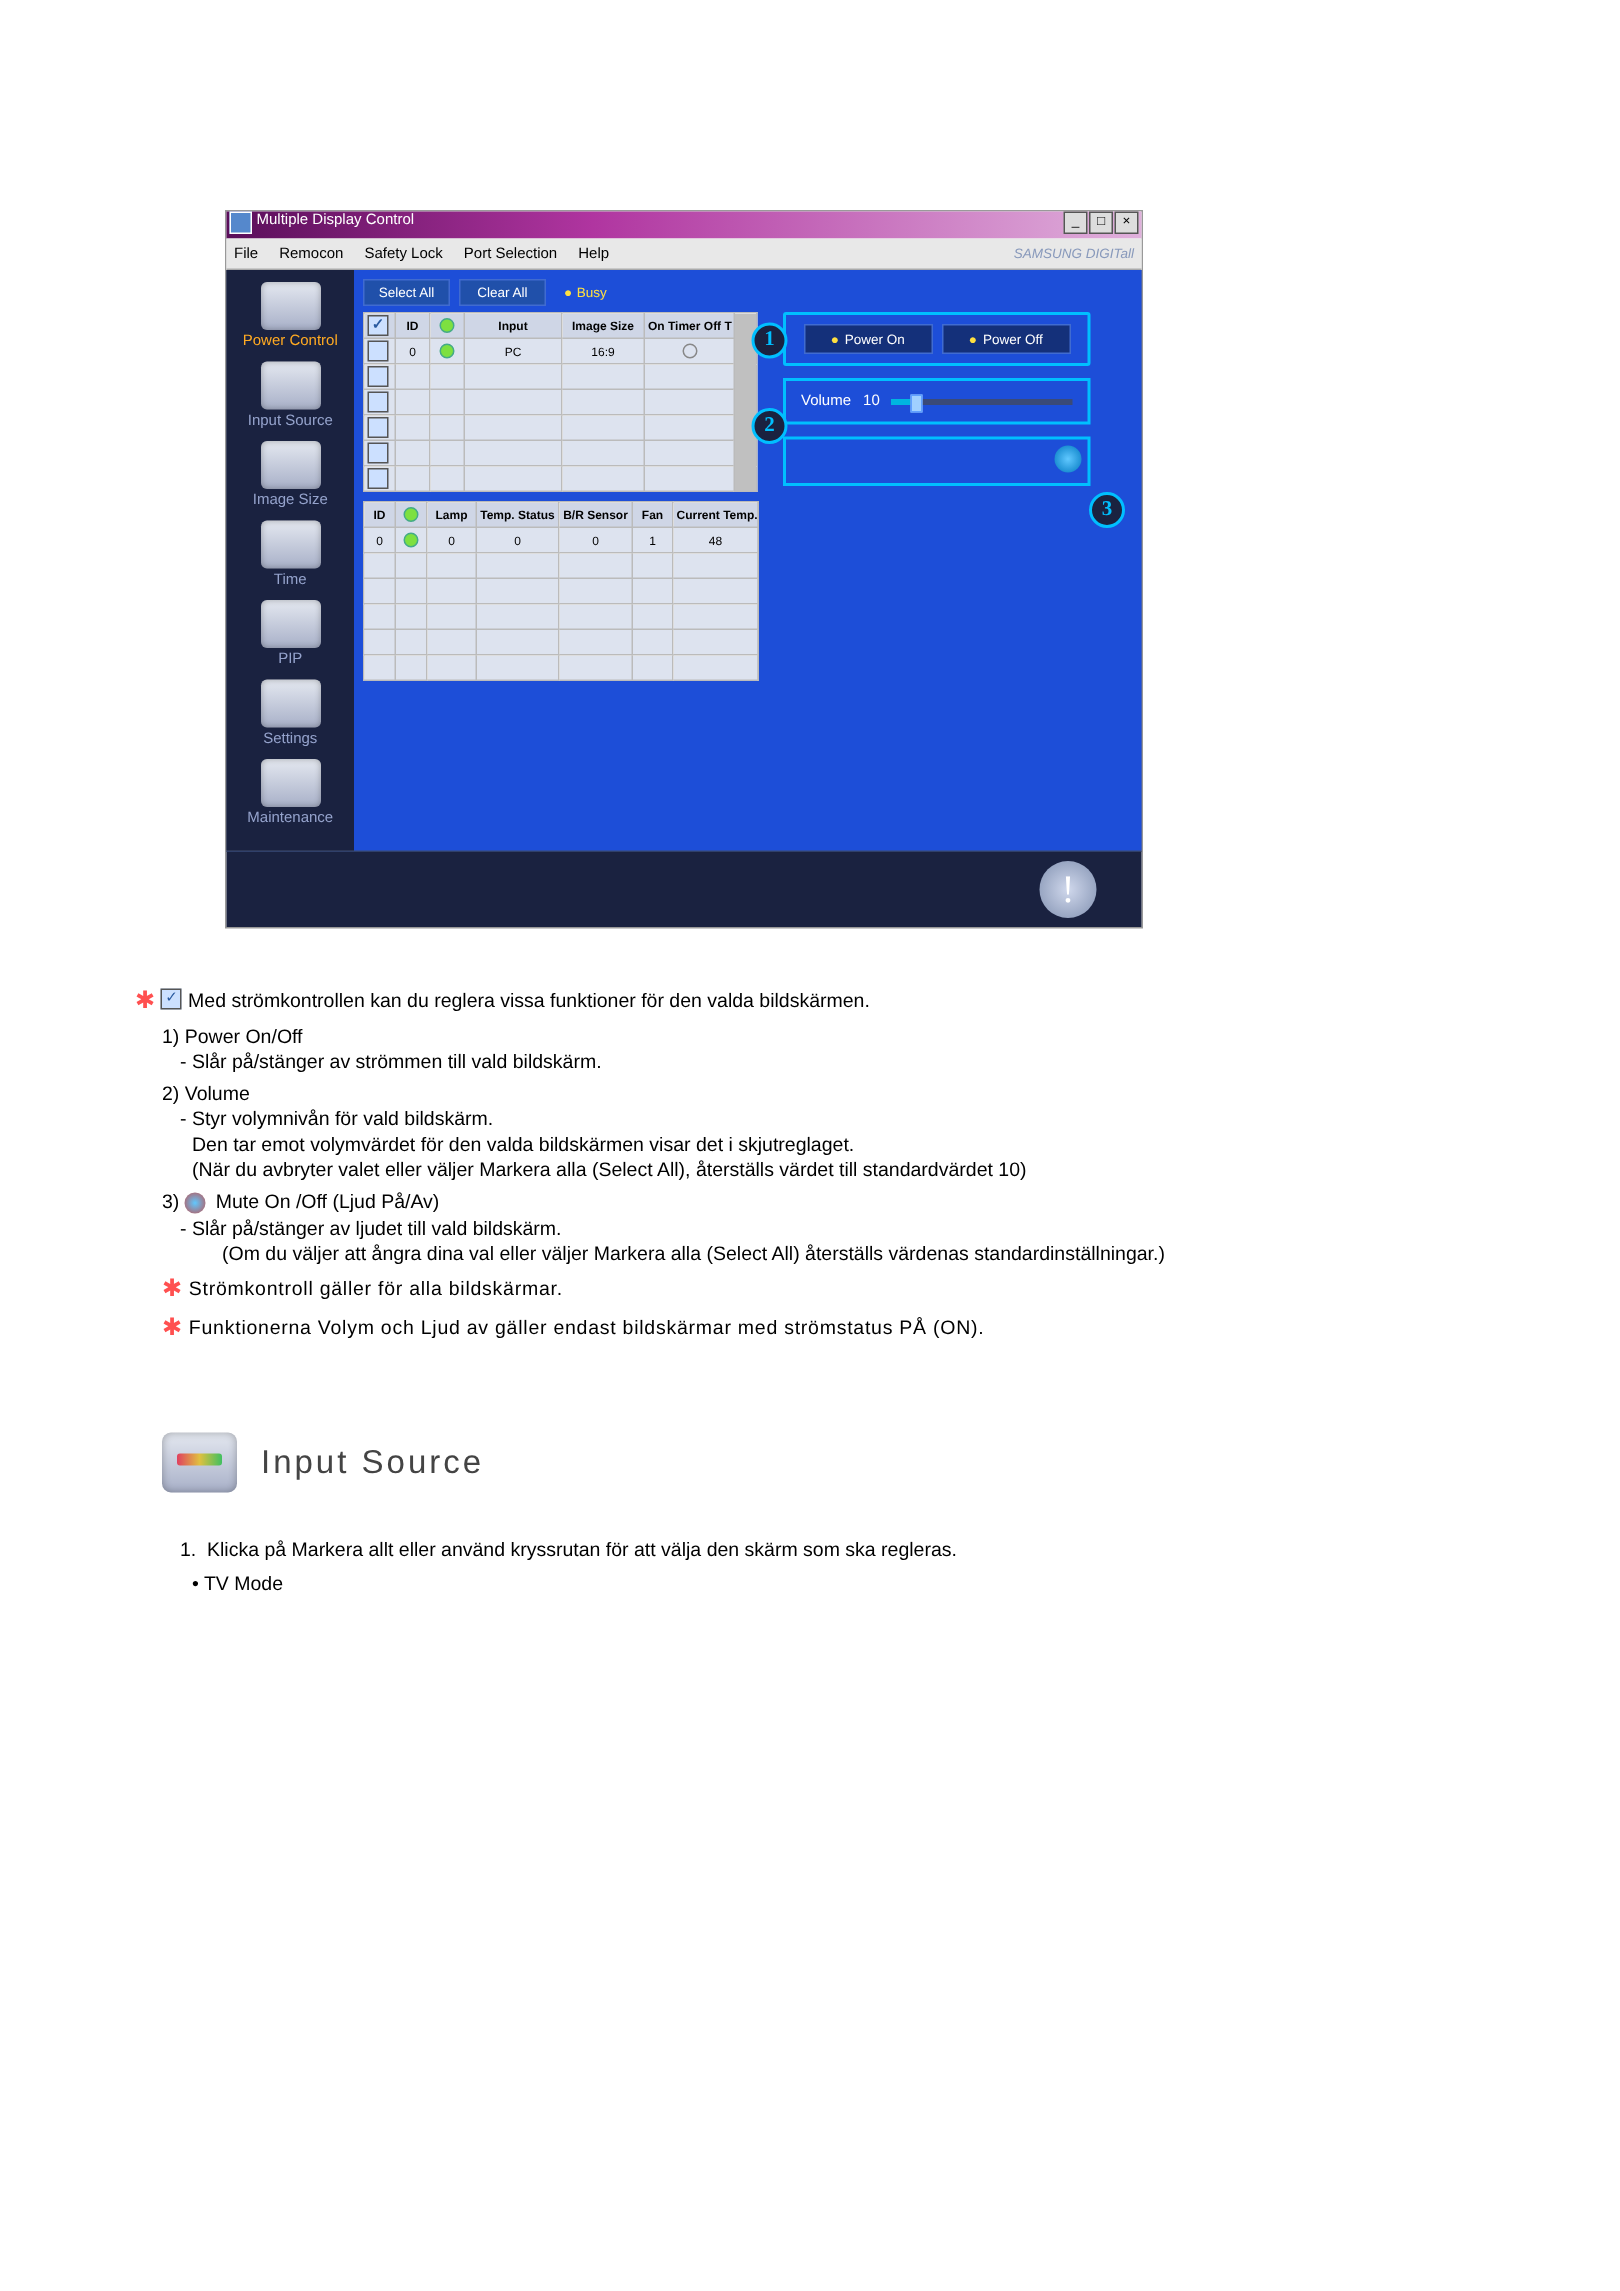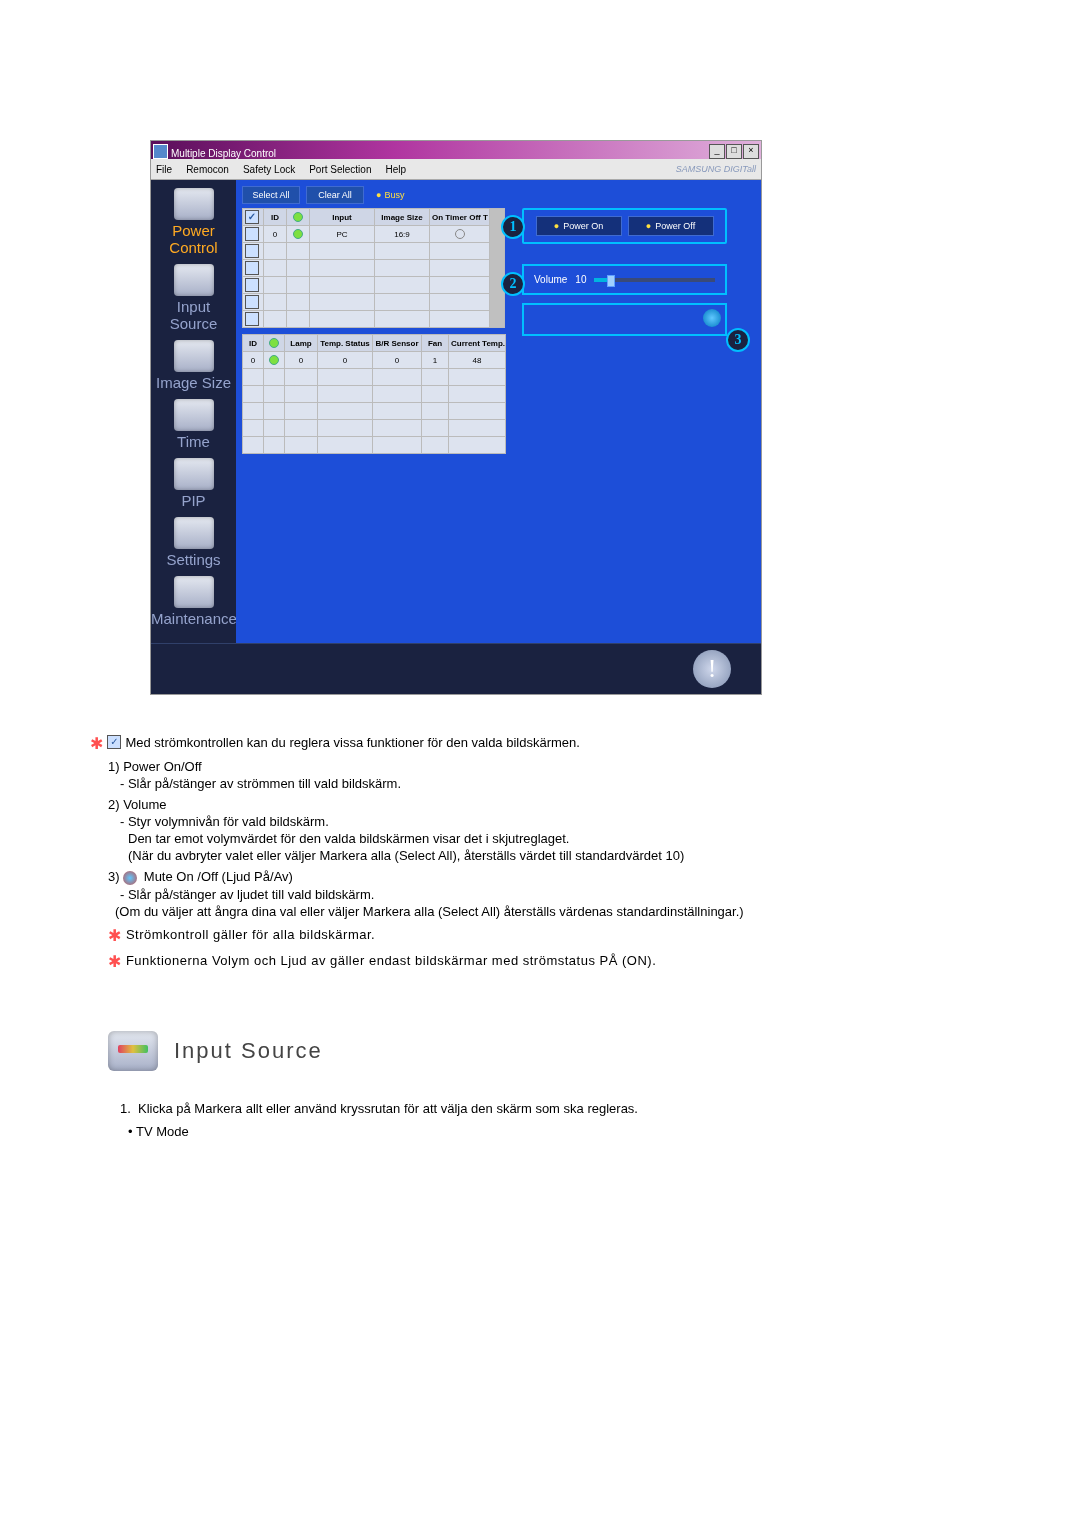--- a/index.html
+++ b/index.html
@@ -16,21 +16,21 @@
   }
   .screenshot {
     width: 610px;
     margin-left: 60px;
     border: 1px solid #999;
   }
   .titlebar {
     height: 18px;
     background: linear-gradient(90deg, #5a0e5a 0%, #b035a0 40%, #e0b0dc 100%);
     display: flex;
-    align-items: flex-end;
+    align-items: flex-start;
     padding: 0 2px;
     font-size: 10px;
     color: #fff;
   }
   .titlebar-icon {
     width: 13px; height: 13px;
     background: #5588cc;
     margin-right: 3px;
     border: 1px solid #fff;
   }
@@ -79,21 +79,21 @@
     margin-bottom: 8px;
   }
   .side-icon {
     width: 40px; height: 32px;
     margin: 0 auto 2px;
     background: linear-gradient(#e4e8f0, #a8b0c8);
     border-radius: 4px;
     box-shadow: inset 0 0 4px rgba(0,0,0,0.3);
   }
   .side-label {
-    font-size: 15px;
+    font-size: 10px;
     color: #95a3cc;
   }
   .side-item.active .side-label {
     color: #ffaa22;
   }
   .main-area {
     flex: 1;
     background: #1d4ed8;
     padding: 6px;
     position: relative;
@@ -173,21 +173,21 @@
     white-space: nowrap;
   }
   .table2 th { background: #cfd6e6; }
   .right-panel {
     width: 205px;
     padding-left: 10px;
   }
   .panel-box {
     border: 2px solid #00bfff;
     padding: 6px;
-    margin-bottom: 20px;
+    margin-bottom: 8px;
     display: flex;
     gap: 6px;
     align-items: center;
     justify-content: center;
     border-radius: 2px;
   }
   .pwr-btn {
     width: 84px; height: 18px;
     background: #14307a;
     color: #fff;
@@ -585,21 +585,21 @@
     <div class="sub-item">- Styr volymnivån för vald bildskärm.</div>
     <div class="sub-item" style="margin-left:38px">Den tar emot volymvärdet för den valda bildskärmen visar det i skjutreglaget.</div>
     <div class="sub-item" style="margin-left:38px">(När du avbryter valet eller väljer Markera alla (Select All), återställs värdet till standardvärdet 10)</div>
 
     <div class="num-item">
       <span>3)</span>
       <span class="mute-icon"></span>
       <span>Mute On /Off (Ljud På/Av)</span>
     </div>
     <div class="sub-item">- Slår på/stänger av ljudet till vald bildskärm.</div>
-    <div class="sub-item" style="margin-left:25px">(Om du väljer att ångra dina val eller väljer Markera alla (Select All) återställs värdenas standardinställningar.)</div>
+    <div class="sub-item" style="margin-left:58px">(Om du väljer att ångra dina val eller väljer Markera alla (Select All) återställs värdenas standardinställningar.)</div>
 
     <div class="star-note">
       <span class="star">✱</span>
       <span>Strömkontroll gäller för alla bildskärmar.</span>
     </div>
     <div class="star-note">
       <span class="star">✱</span>
       <span>Funktionerna Volym och Ljud av gäller endast bildskärmar med strömstatus PÅ (ON).</span>
     </div>
 

